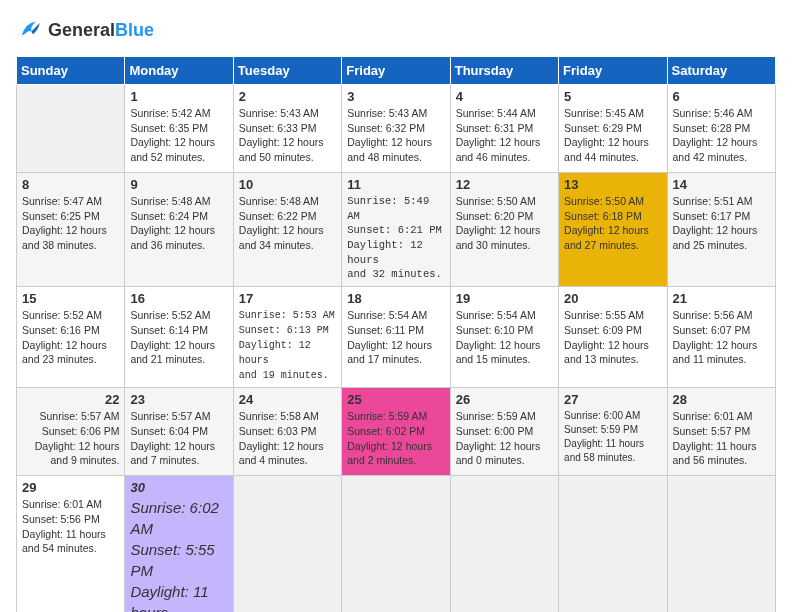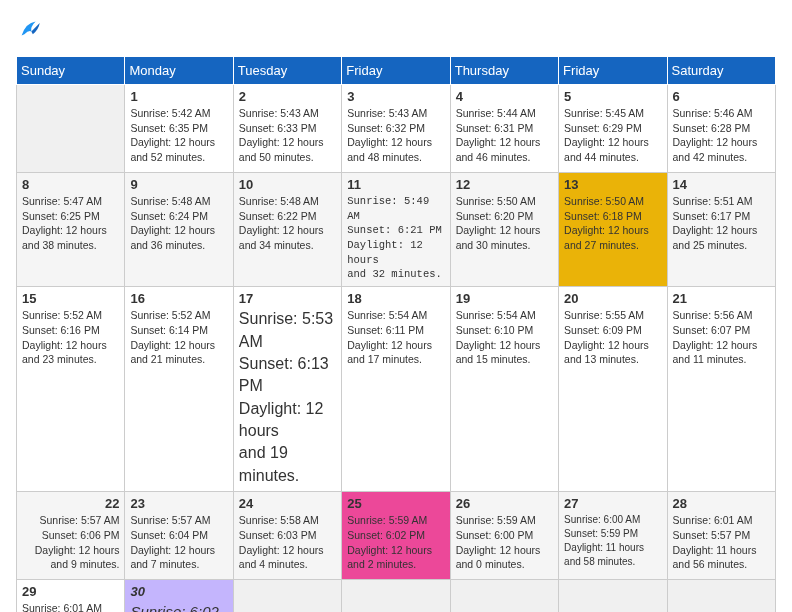--- a/index.html
+++ b/index.html
@@ -40,21 +40,21 @@
     }
     table {
       width: 100%;
       border-collapse: collapse;
       table-layout: fixed;
     }
     th {
       background: #1565C0;
       color: #fff;
       font-size: 13px;
-      font-weight: normal;
+      font-weight: bold;
       padding: 6px 4px;
       text-align: left;
       border: 1px solid #fff;
     }
     td {
       vertical-align: top;
       border: 1px solid #ccc;
       padding: 4px 5px;
       font-size: 10.5px;
       color: #333;
@@ -73,20 +73,23 @@
   </style>
 </head>
 <body>
 
 <div class="header-area">
   <div class="logo">
     <svg class="logo-bird" viewBox="0 0 40 40">
       <path d="M8,28 Q14,10 28,8 Q20,16 22,22 Q18,20 12,26 Z" fill="#2196F3"></path>
       <path d="M22,22 Q30,14 34,10 Q32,20 24,26 Z" fill="#1565C0"></path>
     </svg>
+    <div>
+      <span style="font-size:18px;font-weight:bold;color:#333;">General<span style="color:#2196F3;">Blue</span></span>
+    </div>
   </div>
   <div class="month-title">
     <h1></h1>
     <h2></h2>
   </div>
 </div>
 
 <table>
   <thead>
     <tr>
@@ -114,21 +117,21 @@
         <td style="background: rgb(245, 245, 245);"><span class="day-num">9</span><span style="font-size: 10.5px; line-height: 1.4;">Sunrise: 5:48 AM<br>Sunset: 6:24 PM<br>Daylight: 12 hours<br>and 36 minutes.</span></td>
         <td style="background: rgb(245, 245, 245);"><span class="day-num">10</span><span style="font-size: 10.5px; line-height: 1.4;">Sunrise: 5:48 AM<br>Sunset: 6:22 PM<br>Daylight: 12 hours<br>and 34 minutes.</span></td>
         <td style="background: rgb(245, 245, 245);"><span class="day-num">11</span><span style="font-size: 10.5px; line-height: 1.4; font-family: Liberation Mono, monospace;">Sunrise: 5:49 AM<br>Sunset: 6:21 PM<br>Daylight: 12 hours<br>and 32 minutes.</span></td>
         <td style="background: rgb(245, 245, 245);"><span class="day-num">12</span><span style="font-size: 10.5px; line-height: 1.4;">Sunrise: 5:50 AM<br>Sunset: 6:20 PM<br>Daylight: 12 hours<br>and 30 minutes.</span></td>
         <td style="background: #eab308;"><span class="day-num">13</span><span style="font-size: 10.5px; line-height: 1.4;">Sunrise: 5:50 AM<br>Sunset: 6:18 PM<br>Daylight: 12 hours<br>and 27 minutes.</span></td>
         <td style="background: rgb(245, 245, 245);"><span class="day-num">14</span><span style="font-size: 10.5px; line-height: 1.4;">Sunrise: 5:51 AM<br>Sunset: 6:17 PM<br>Daylight: 12 hours<br>and 25 minutes.</span></td>
       </tr>
       <tr>
         <td style="background: rgb(255, 255, 255);"><span class="day-num">15</span><span style="font-size: 10.5px; line-height: 1.4;">Sunrise: 5:52 AM<br>Sunset: 6:16 PM<br>Daylight: 12 hours<br>and 23 minutes.</span></td>
         <td style="background: rgb(255, 255, 255);"><span class="day-num">16</span><span style="font-size: 10.5px; line-height: 1.4;">Sunrise: 5:52 AM<br>Sunset: 6:14 PM<br>Daylight: 12 hours<br>and 21 minutes.</span></td>
-        <td style="background: rgb(255, 255, 255);"><span class="day-num">17</span><span style="font-size: 16px; line-height: 1.4;">Sunrise: 5:53 AM<br>Sunset: 6:13 PM<br>Daylight: 12 hours<br>and 19 minutes.</span></td>
+        <td style="background: rgb(255, 255, 255);"><span class="day-num">17</span><span style="font-size: 10px; line-height: 1.4; font-family: Liberation Mono, monospace;">Sunrise: 5:53 AM<br>Sunset: 6:13 PM<br>Daylight: 12 hours<br>and 19 minutes.</span></td>
         <td style="background: rgb(255, 255, 255);"><span class="day-num">18</span><span style="font-size: 10.5px; line-height: 1.4;">Sunrise: 5:54 AM<br>Sunset: 6:11 PM<br>Daylight: 12 hours<br>and 17 minutes.</span></td>
         <td style="background: rgb(255, 255, 255);"><span class="day-num">19</span><span style="font-size: 10.5px; line-height: 1.4;">Sunrise: 5:54 AM<br>Sunset: 6:10 PM<br>Daylight: 12 hours<br>and 15 minutes.</span></td>
         <td style="background: rgb(255, 255, 255);"><span class="day-num">20</span><span style="font-size: 10.5px; line-height: 1.4;">Sunrise: 5:55 AM<br>Sunset: 6:09 PM<br>Daylight: 12 hours<br>and 13 minutes.</span></td>
         <td style="background: rgb(255, 255, 255);"><span class="day-num">21</span><span style="font-size: 10.5px; line-height: 1.4;">Sunrise: 5:56 AM<br>Sunset: 6:07 PM<br>Daylight: 12 hours<br>and 11 minutes.</span></td>
       </tr>
       <tr>
         <td style="background: rgb(245, 245, 245); text-align: right;"><span class="day-num">22</span><span style="font-size: 10.5px; line-height: 1.4;">Sunrise: 5:57 AM<br>Sunset: 6:06 PM<br>Daylight: 12 hours<br>and 9 minutes.</span></td>
         <td style="background: rgb(245, 245, 245);"><span class="day-num">23</span><span style="font-size: 10.5px; line-height: 1.4;">Sunrise: 5:57 AM<br>Sunset: 6:04 PM<br>Daylight: 12 hours<br>and 7 minutes.</span></td>
         <td style="background: rgb(245, 245, 245);"><span class="day-num">24</span><span style="font-size: 10.5px; line-height: 1.4;">Sunrise: 5:58 AM<br>Sunset: 6:03 PM<br>Daylight: 12 hours<br>and 4 minutes.</span></td>
         <td style="background: #ec4899; margin-left: 30px;"><span class="day-num">25</span><span style="font-size: 10.5px; line-height: 1.4;">Sunrise: 5:59 AM<br>Sunset: 6:02 PM<br>Daylight: 12 hours<br>and 2 minutes.</span></td>

